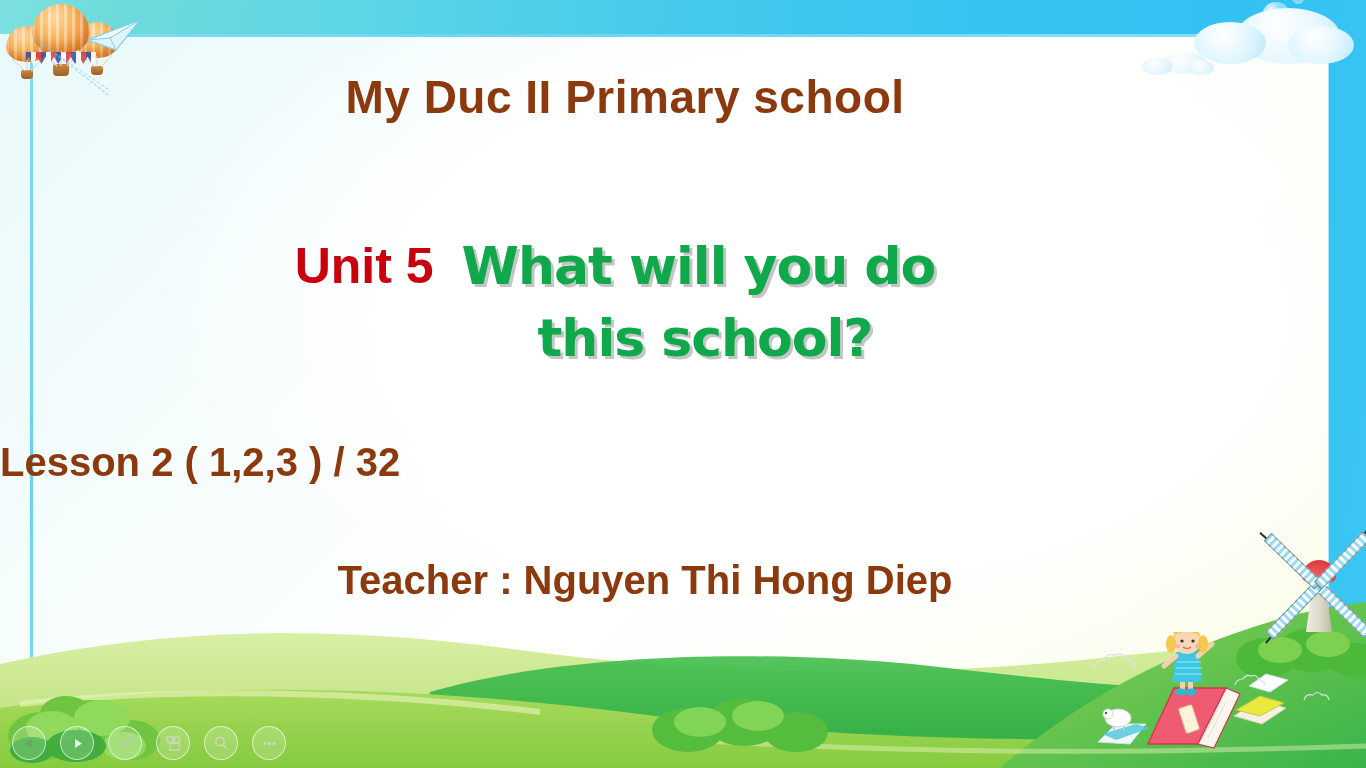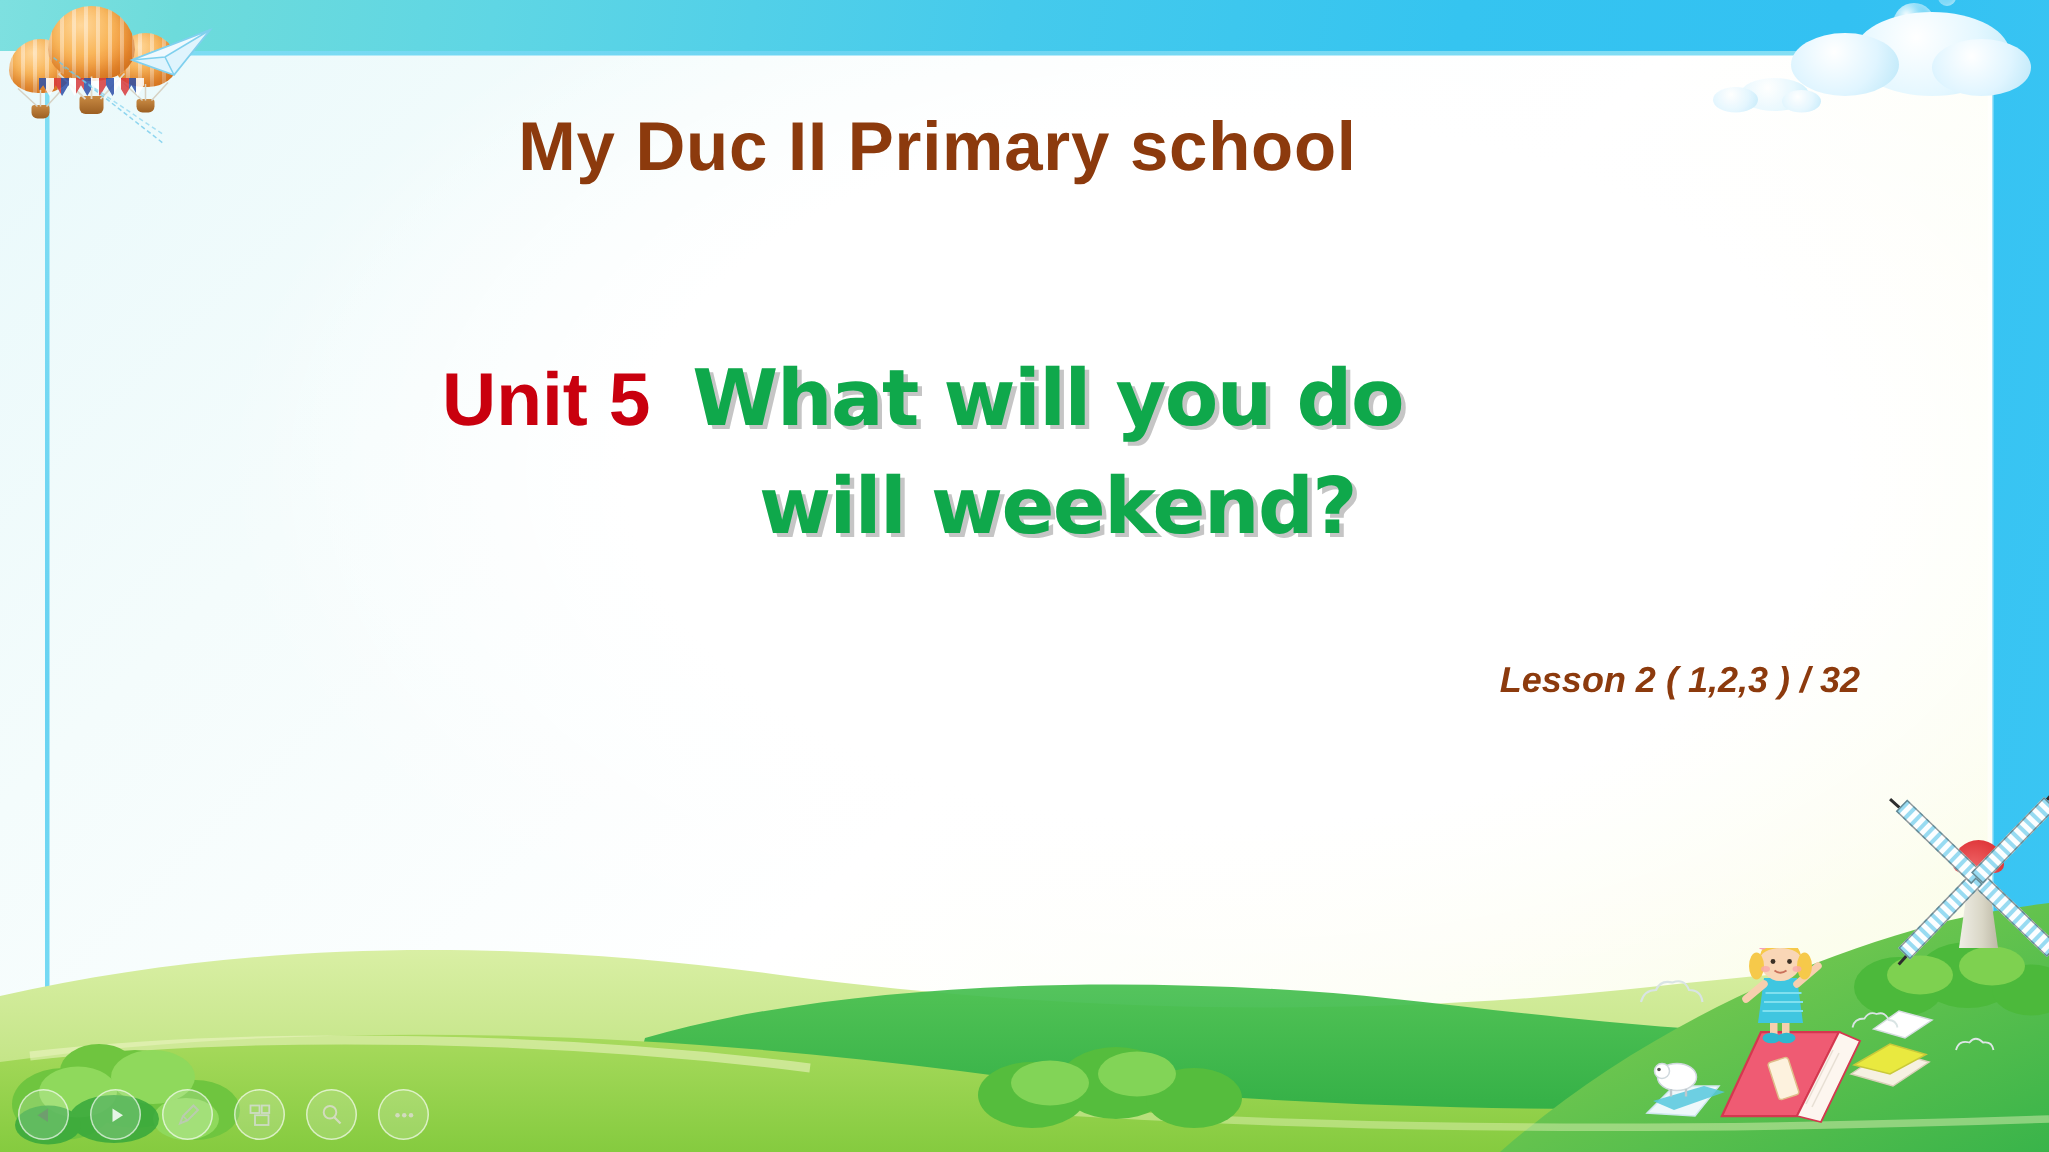--- a/index.html
+++ b/index.html
@@ -192,24 +192,23 @@
     vertical-align:middle;
     text-align:right;
   }
   #unit-line2 {
     position:absolute; left:0; top:308px; width:1410px;
     text-align:center; white-space:nowrap;
   }
 
   #lesson-line {
     position:absolute; left:0; top:440px; width:1240px;
-    text-align:right;
-    font-size:24px; font-weight:bold; color:#8c3a0d;
+    text-align:left;
+    font-size:40px; font-weight:bold; color:#8c3a0d;
     white-space:nowrap;
-    font-style:italic;
   }
 
   #teacher-line {
     position:absolute; left:0; top:558px; width:1290px;
     text-align:center;
     font-size:40px; font-weight:bold; color:#8c3a0d;
     white-space:nowrap;
   }
 </style>
 </head>
@@ -417,25 +416,26 @@
 
   <div id="text-layer">
 
     <div id="school-title">My Duc II Primary school</div>
 
     <div id="unit-line">
       <span id="unit-label">Unit 5</span><span style="display:inline-block;width:28px;"></span><span class="fancy-green">What will you do</span>
     </div>
 
     <div id="unit-line2">
-      <span class="fancy-green">will weekend?</span>
+      <span class="fancy-green">this school?</span>
     </div>
 
     <div id="lesson-line">Lesson 2 ( 1,2,3 ) / 32</div>
 
+    <div id="teacher-line">Teacher : Nguyen Thi Hong Diep</div>
   </div>
 
   <div id="presenter-controls">
     <div class="ctl">
       <svg width="13" height="13" viewBox="0 0 13 13">
         <polygon points="9,2 9,11 2,6.5" fill="rgba(120,140,120,.62)"></polygon>
       </svg>
     </div>
     <div class="ctl">
       <svg width="13" height="13" viewBox="0 0 13 13">

